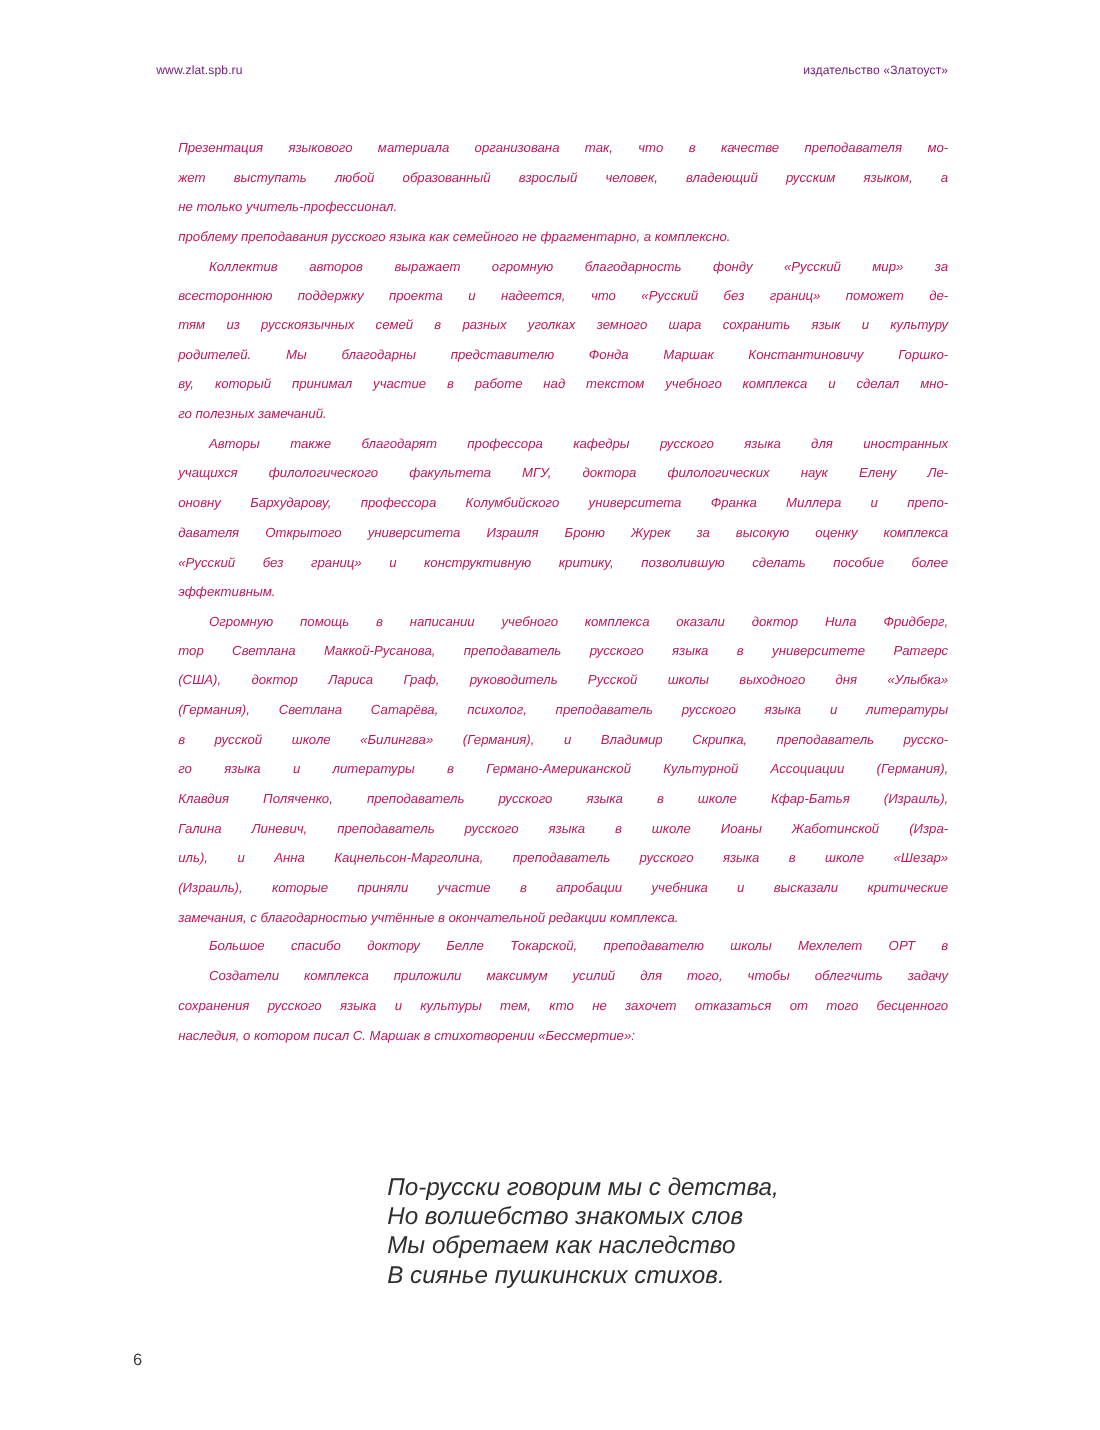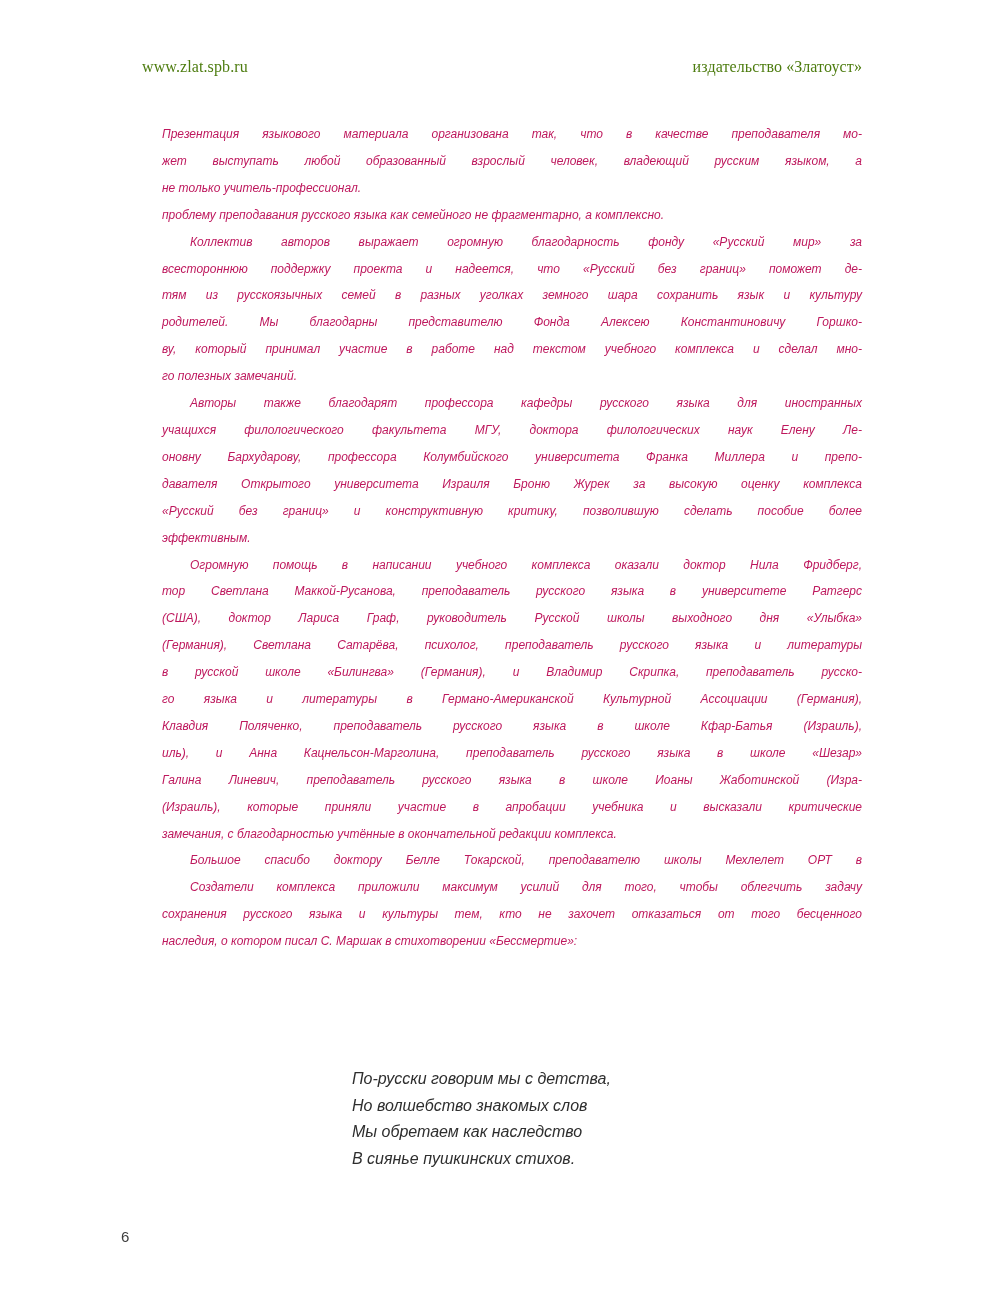--- a/index.html
+++ b/index.html
@@ -15,25 +15,24 @@
     overflow: hidden;
     font-family: "Liberation Sans", sans-serif;
   }
   .header {
     position: absolute;
     top: 58px;
     left: 142px;
     width: 720px;
     display: flex;
     justify-content: space-between;
-    font-size: 16px;
+    font-size: 11px;
     font-style: normal;
-    color: #4d7c0f;
+    color: #701a75;
     letter-spacing: 0.1px;
-    font-family: Liberation Serif, serif;
   }
   .body-text {
     position: absolute;
     top: 121px;
     left: 162px;
     width: 700px;
     font-style: italic;
     font-size: 12px;
     line-height: 26.9px;
     color: #be185d;
@@ -48,21 +47,21 @@
   .line.first { text-indent: 28px; }
   .line.last {
     text-align-last: left;
     -moz-text-align-last: left;
   }
   .poem {
     position: absolute;
     top: 1066px;
     left: 352px;
     font-style: italic;
-    font-size: 16px;
+    font-size: 22px;
     line-height: 26.5px;
     color: #2e2e2e;
   }
   .page-number {
     position: absolute;
     top: 1228px;
     left: 121px;
     font-size: 15px;
     font-style: normal;
     color: #3d3d3d;
@@ -84,42 +83,42 @@
         <div class="line">жет выступать любой образованный взрослый человек, владеющий русским языком, а</div>
         <div class="line last">не только учитель-профессионал.</div>
       </div>
       <div class="para">
         <div class="line last">проблему преподавания русского языка как семейного не фрагментарно, а комплексно.</div>
       </div>
       <div class="para">
         <div class="line first">Коллектив авторов выражает огромную благодарность фонду «Русский мир» за</div>
         <div class="line">всестороннюю поддержку проекта и надеется, что «Русский без границ» поможет де-</div>
         <div class="line">тям из русскоязычных семей в разных уголках земного шара сохранить язык и культуру</div>
-        <div class="line">родителей. Мы благодарны представителю Фонда Алексею Константиновичу Горшко-</div>
+        <div class="line">родителей. Мы благодарны представителю Фонда Маршак Константиновичу Горшко-</div>
         <div class="line">ву, который принимал участие в работе над текстом учебного комплекса и сделал мно-</div>
         <div class="line last">го полезных замечаний.</div>
       </div>
       <div class="para">
         <div class="line first">Авторы также благодарят профессора кафедры русского языка для иностранных</div>
         <div class="line">учащихся филологического факультета МГУ, доктора филологических наук Елену Ле-</div>
         <div class="line">оновну Бархударову, профессора Колумбийского университета Франка Миллера и препо-</div>
         <div class="line">давателя Открытого университета Израиля Броню Журек за высокую оценку комплекса</div>
         <div class="line">«Русский без границ» и конструктивную критику, позволившую сделать пособие более</div>
         <div class="line last">эффективным.</div>
       </div>
       <div class="para">
         <div class="line first">Огромную помощь в написании учебного комплекса оказали доктор Нила Фридберг,</div>
         <div class="line">тор Светлана Маккой-Русанова, преподаватель русского языка в университете Ратгерс</div>
         <div class="line">(США), доктор Лариса Граф, руководитель Русской школы выходного дня «Улыбка»</div>
         <div class="line">(Германия), Светлана Сатарёва, психолог, преподаватель русского языка и литературы</div>
         <div class="line">в русской школе «Билингва» (Германия), и Владимир Скрипка, преподаватель русско-</div>
         <div class="line">го языка и литературы в Германо-Американской Культурной Ассоциации (Германия),</div>
         <div class="line">Клавдия Поляченко, преподаватель русского языка в школе Кфар-Батья (Израиль),</div>
+        <div class="line">Галина Линевич, преподаватель русского языка в школе Иоаны Жаботинской (Изра-</div>
         <div class="line">иль), и Анна Кацнельсон-Марголина, преподаватель русского языка в школе «Шезар»</div>
-        <div class="line">Галина Линевич, преподаватель русского языка в школе Иоаны Жаботинской (Изра-</div>
         <div class="line">(Израиль), которые приняли участие в апробации учебника и высказали критические</div>
         <div class="line last">замечания, с благодарностью учтённые в окончательной редакции комплекса.</div>
       </div>
       <div class="para">
         <div class="line first">Большое спасибо доктору Белле Токарской, преподавателю школы Мехлелет ОРТ в</div>
       </div>
       <div class="para">
         <div class="line first">Создатели комплекса приложили максимум усилий для того, чтобы облегчить задачу</div>
         <div class="line">сохранения русского языка и культуры тем, кто не захочет отказаться от того бесценного</div>
         <div class="line last">наследия, о котором писал С. Маршак в стихотворении «Бессмертие»:</div>

